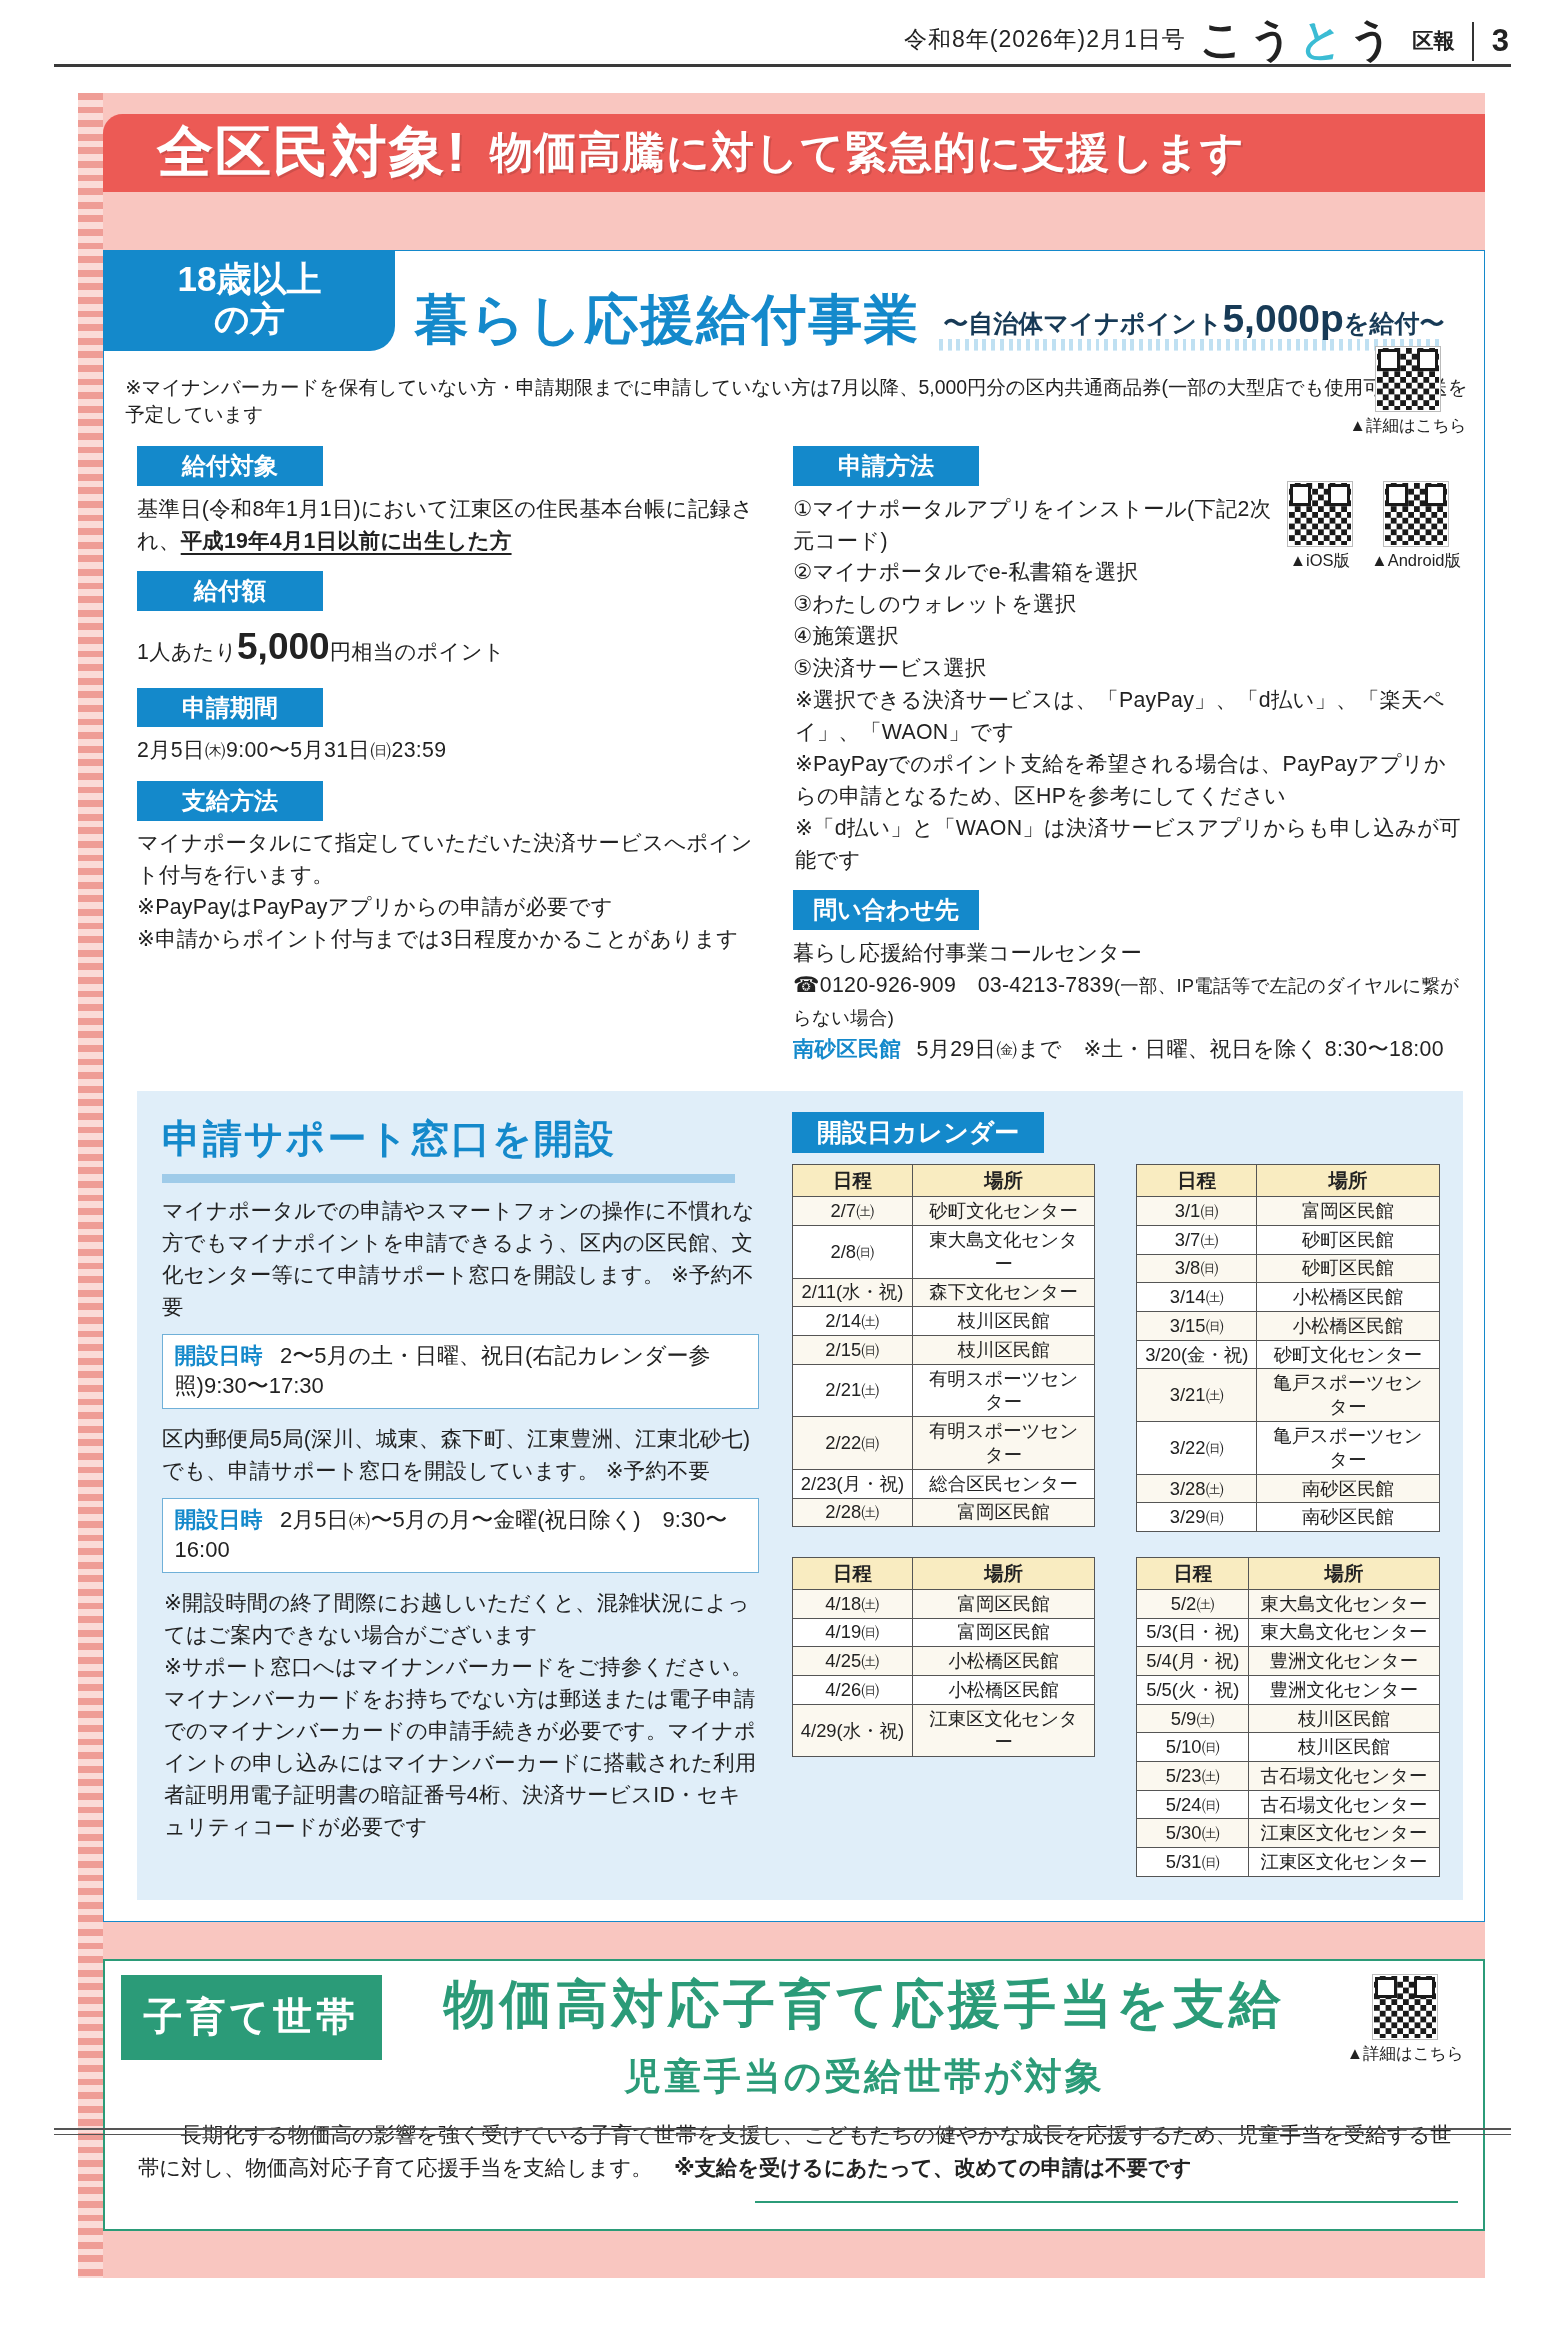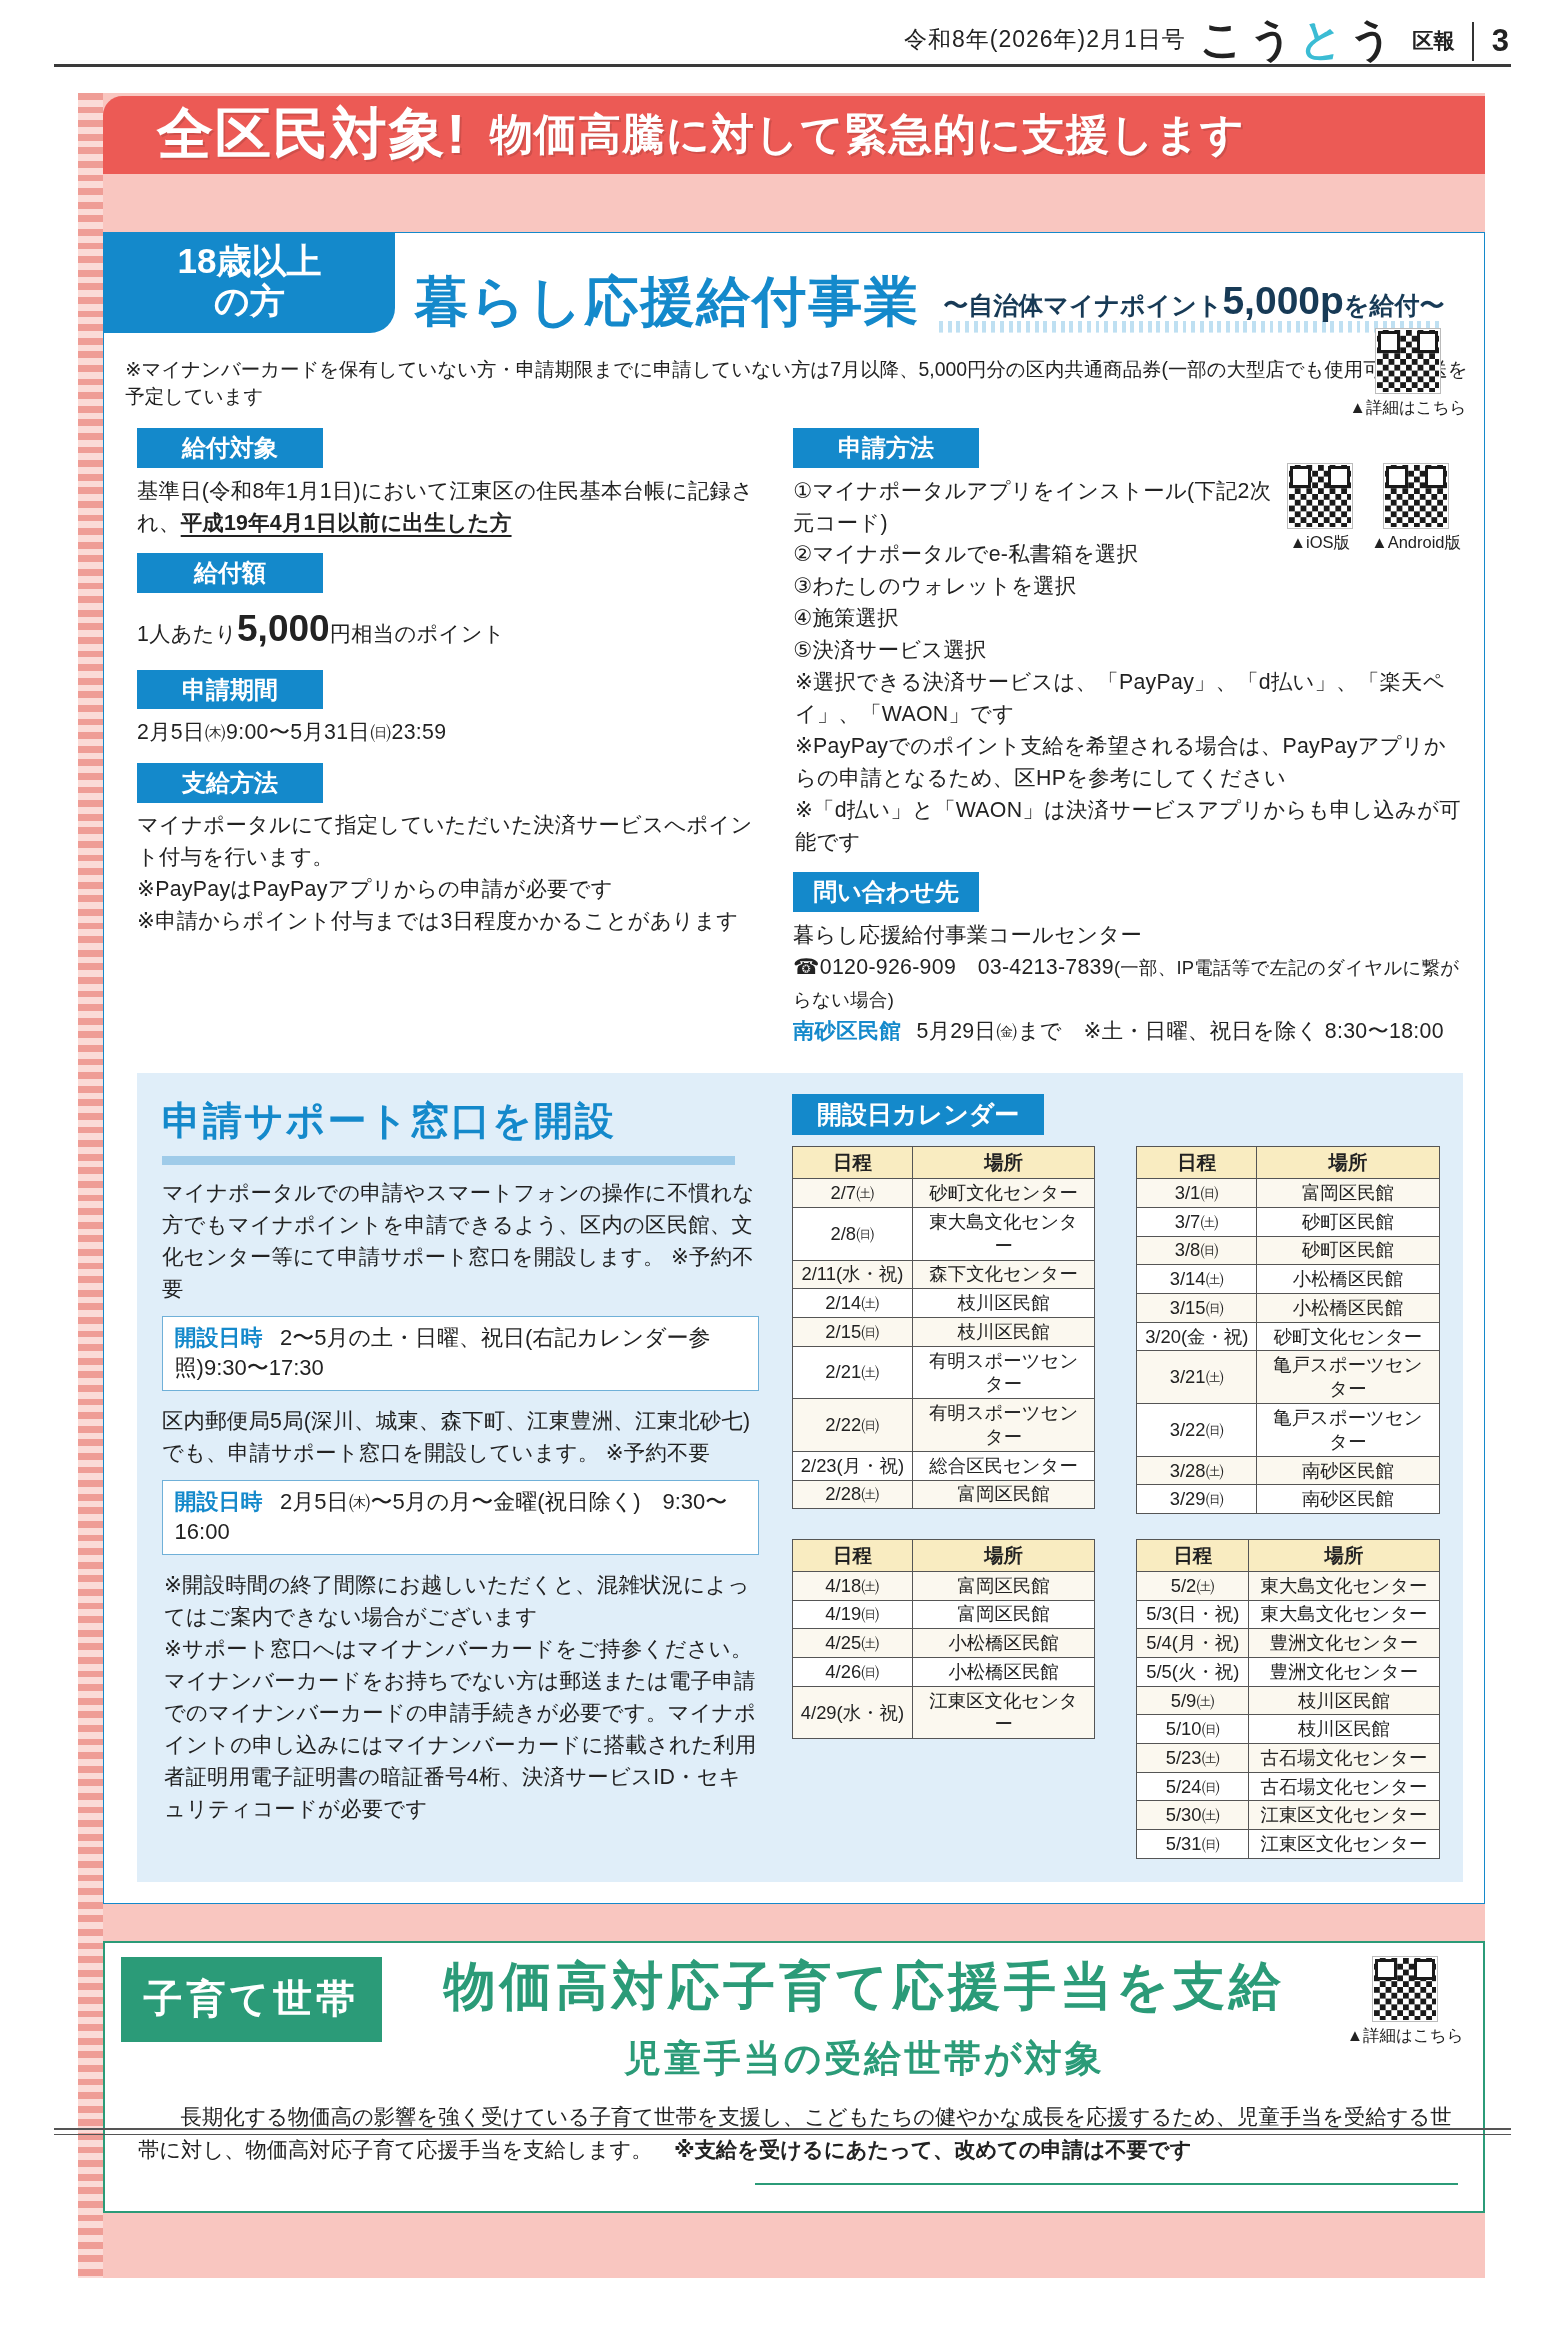--- a/index.html
+++ b/index.html
@@ -18,21 +18,21 @@
 .rule{position:absolute;top:64px;left:54px;right:54px;height:2.9px;background:#3a3a3a}
 
 
 .sheet{position:absolute;top:93px;left:78px;width:1407px;height:2185px;
   background:#f9c6c0;overflow:hidden}
 .comb{position:absolute;left:0;top:0;bottom:0;width:25px;
   background:repeating-linear-gradient(to bottom,#ef9d96 0 6.8px,#fbdbd7 6.8px 13.6px)}
 .sheet-inner{position:absolute;left:25px;top:0;right:0}
 
 
-.banner{margin-top:3px;height:78px;background:#ec5a55;border-radius:19.4px 0 0 0;
+.banner{margin-top:21px;height:78px;background:#ec5a55;border-radius:19.4px 0 0 0;
   display:flex;align-items:center;padding-left:54px;gap:23px}
 .banner-lead{color:#fff;font-size:56px;font-weight:bold;letter-spacing:1.9px;
   text-shadow:1.9px 1.9px 0 rgba(0,0,0,.12)}
 .banner-rest{color:#fff;font-size:43px;font-weight:bold;letter-spacing:1px;
   text-shadow:1.9px 1.9px 0 rgba(0,0,0,.12)}
 
 
 .card1{margin-top:58px;background:#fff;border:1.9px solid #1489cb;padding-bottom:21.3px;position:relative}
 .card1-head{display:flex;align-items:flex-end;gap:19.4px}
 .audience{width:291px;background:#1489cb;color:#fff;text-align:center;font-weight:bold;

